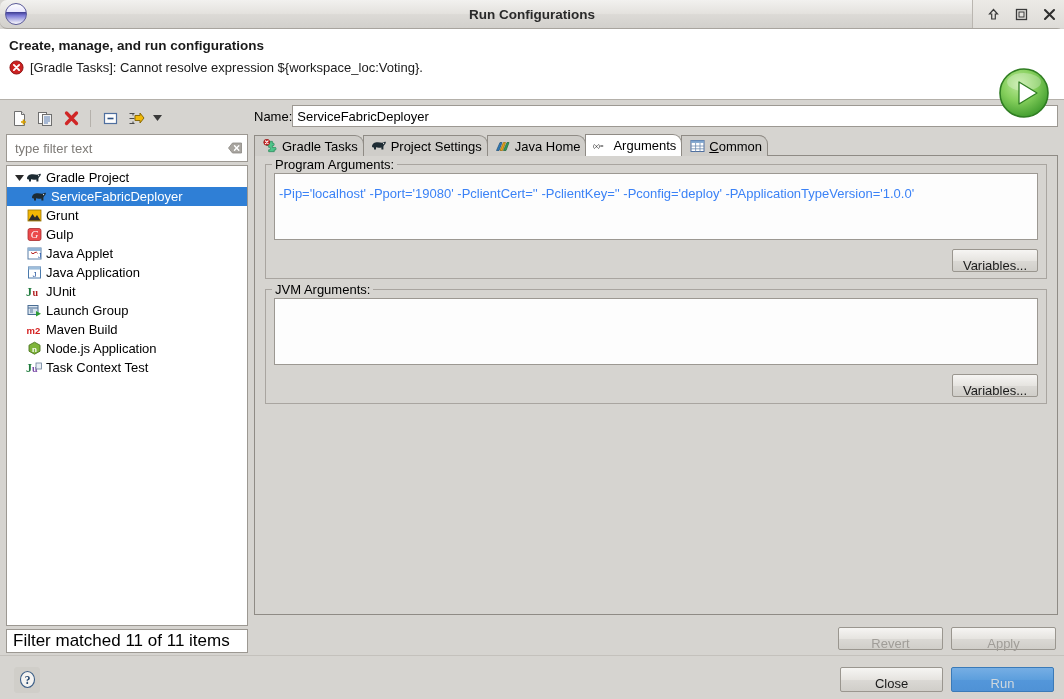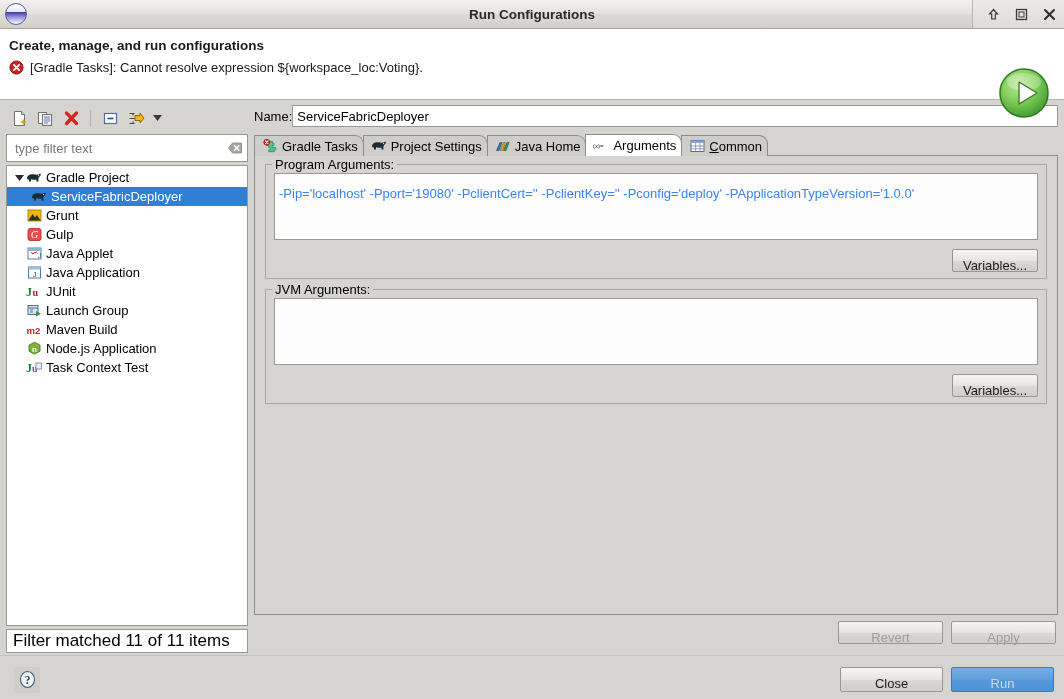--- a/index.html
+++ b/index.html
@@ -13,20 +13,21 @@
     background: #d6d4d0;
   }
 
   
   .titlebar {
     height: 29px;
     background: linear-gradient(to bottom, #f2f1ef 0%, #e4e2de 48%, #dcdad6 52%, #d2d0cc 100%);
     border-bottom: 1px solid #a8a49e;
     display: flex; align-items: center;
     position: relative;
+    border-radius: 7px;
   }
   .tb-appicon {
     width: 22px; height: 22px; margin-left: 5px;
     border-radius: 50%;
     background: linear-gradient(to bottom, #fdfdfd 0%, #e9e7ff 38%, #3b3a8f 40%, #7c7ad6 58%, #fdfdfd 100%);
     border: 1px solid #5b5a9a;
     flex: none;
   }
   .tb-title {
     position: absolute; left: 0; right: 0;
@@ -272,20 +273,21 @@
   .btn.primary {
     background: linear-gradient(to bottom, #76aee4 0%, #5d9fdd 50%, #5497da 51%, #4f92d6 100%);
     border: 1px solid #3a7ab8;
     color: #cfd8de;
   }
 
   .applyrow {
     display: flex; justify-content: flex-end; gap: 8px;
     padding: 6px 2px 0 0;
     height: 40px;
+    align-items: center;
   }
   .applyrow .btn { min-width: 105px; }
 
   
   .footer {
     height: 48px;
     display: flex; align-items: center;
     padding: 0 10px 0 14px;
     background: #d6d4d0;
     border-top: 1px solid #c4c1bc;

